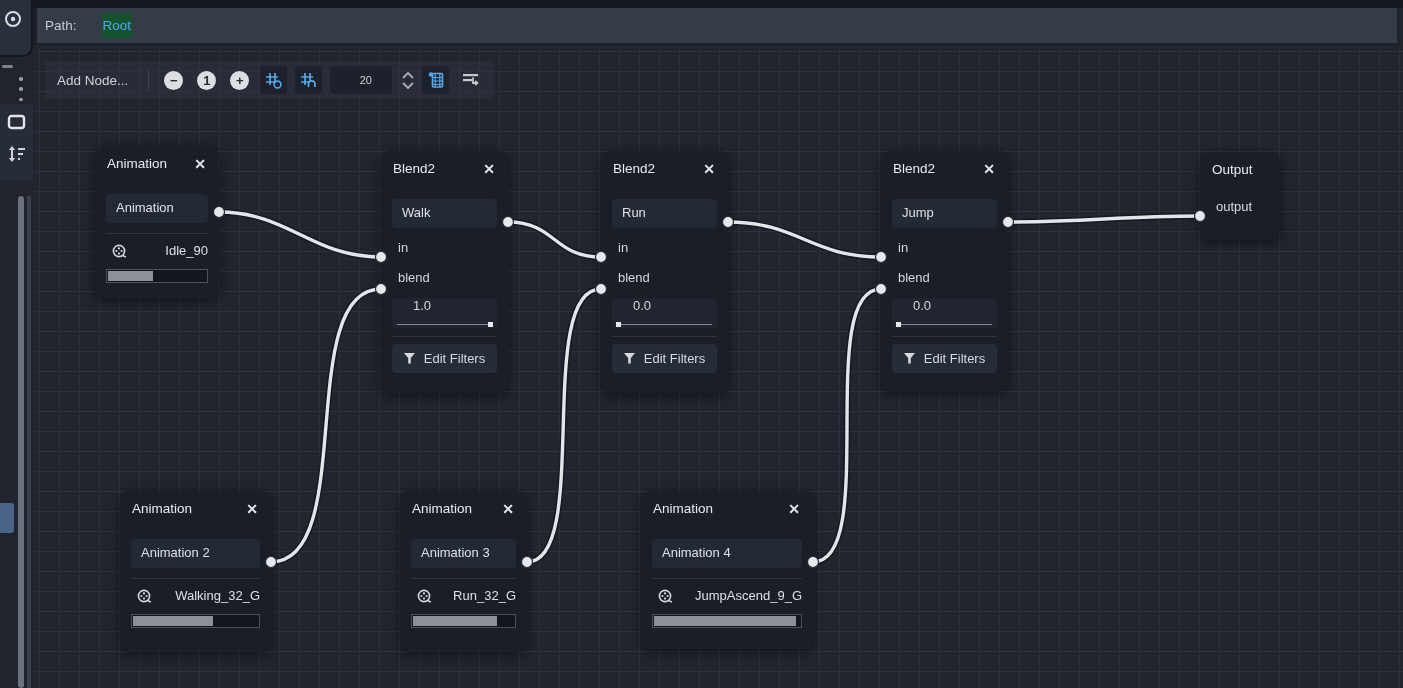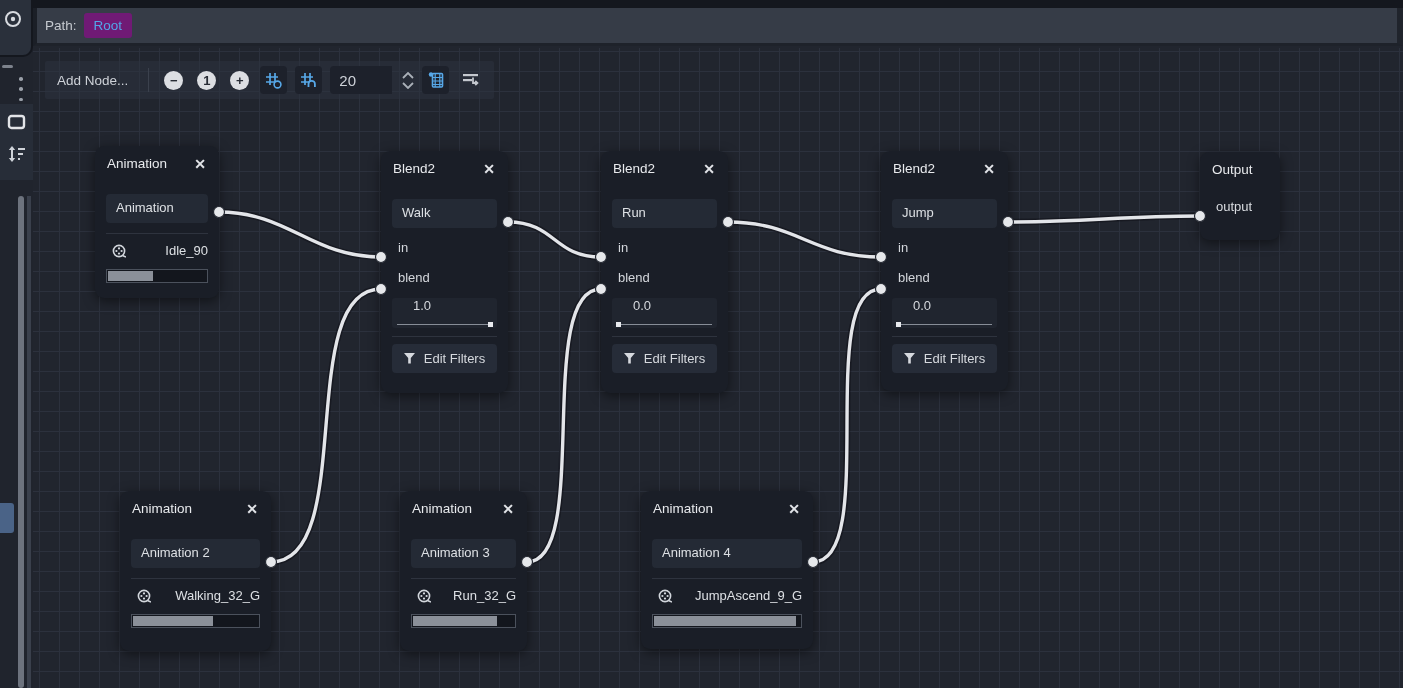--- a/index.html
+++ b/index.html
@@ -16,39 +16,39 @@
   .kebab i { width:3.5px; height:3.5px; border-radius:50%; background:#9aa0a9; }
   .dock-tools { position:absolute; left:0; top:104px; width:33px; height:76px; background:#272d38; display:flex; flex-direction:column; align-items:center; gap:14px; padding-top:10px; }
   .vscroll { position:absolute; left:18px; top:196px; width:6px; height:492px; background:#6d737e; border-radius:3px; }
   .vstrip  { position:absolute; left:27px; top:196px; width:4px; height:492px; background:#3a404c; }
   .bluechip { position:absolute; left:0; top:503px; width:14px; height:30px; background:#4a6387; border-radius:0 3px 3px 0; }
 
   
   .topstrip { position:absolute; left:33px; top:0; width:1370px; height:8px; background:#14171e; }
   .pathbar { position:absolute; left:33px; top:8px; width:1370px; height:38px; background:#363c47;
     border-left:4px solid #1b1f27; border-right:6px solid #20242c; border-bottom:3px solid #1e222a;
-    display:flex; align-items:center; padding-left:8px; gap:7px; z-index:4; }
+    display:flex; align-items:center; padding-left:8px; gap:25px; z-index:4; }
   .pathbar .lbl { color:#c6cad0; font-size:13.5px; }
-  .rootbtn { background:#701a75; color:#53a6e8; font-size:13.5px; border:none; border-radius:3px; padding:5px 10px; cursor:pointer; }
+  .rootbtn { background:#14532d; color:#53a6e8; font-size:13.5px; border:none; border-radius:3px; padding:5px 1px; cursor:pointer; }
 
   
   .graph { position:absolute; left:33px; top:48px; width:1370px; height:640px; background-color:#21252e;
     background-image:linear-gradient(#2c313d 1px, transparent 1px), linear-gradient(90deg,#2c313d 1px, transparent 1px);
     background-size:20px 20px; background-position:6px 3px; }
 
   
   .gtoolbar { position:absolute; left:12px; top:13px; height:38px; display:flex; align-items:center; gap:8px;
     background:rgba(45,51,63,0.55); padding:0 10px; border-radius:2px; z-index:6; }
   .addnode { background:transparent; border:none; color:#ced2d8; font-size:13.5px; padding:0 8px 0 2px; cursor:pointer; }
   .tsep { width:1px; height:24px; background:#3b414d; margin:0 4px; }
   .cbtn { width:19px; height:19px; border-radius:50%; background:#dcdee2; color:#272b34; border:none; font-size:13px; font-weight:700; line-height:1;
     display:flex; align-items:center; justify-content:center; cursor:pointer; margin:0 3px; }
   .sqbtn { width:27px; height:28px; border:none; border-radius:4px; background:#1d212b; display:flex; align-items:center; justify-content:center; cursor:pointer; }
   .sqbtn.flat { background:transparent; }
-  .spin { width:62px; height:28px; background:#1d212b; border-radius:4px 0 0 4px; color:#ced2d8; font-size:15px; display:flex; align-items:center; padding-left:9px; }
+  .spin { width:62px; height:28px; background:#1d212b; border-radius:4px 0 0 4px; color:#ced2d8; font-size:11px; display:flex; align-items:center; padding-left:9px;justify-content:center; }
   .spinarrows { display:flex; flex-direction:column; justify-content:center; gap:3px; margin-left:2px; cursor:pointer; }
 
   
   .gnode { position:absolute; background:#1a1e27; border-radius:9px; box-shadow:0 3px 12px rgba(0,0,0,.5);
     color:#dfe2e6; font-size:13px; z-index:3; }
   .titlebar { display:flex; align-items:center; justify-content:space-between; padding:10px 13px 7px 12px; font-size:13.5px; color:#e8eaed; }
   .close { color:#e2e4e8; font-size:14px; font-weight:700; line-height:1; cursor:pointer; }
   .inset { background:#242a35; border-radius:4px; margin:16px 11px 0; padding:6px 10px; color:#dde0e4; min-height:29px; }
   .divider { height:1px; background:#2e333e; margin:10px 11px 0; }
   .animrow { display:flex; align-items:center; gap:8px; margin:9px 11px 0; padding-left:6px; color:#dde0e4;justify-content:space-between; }

